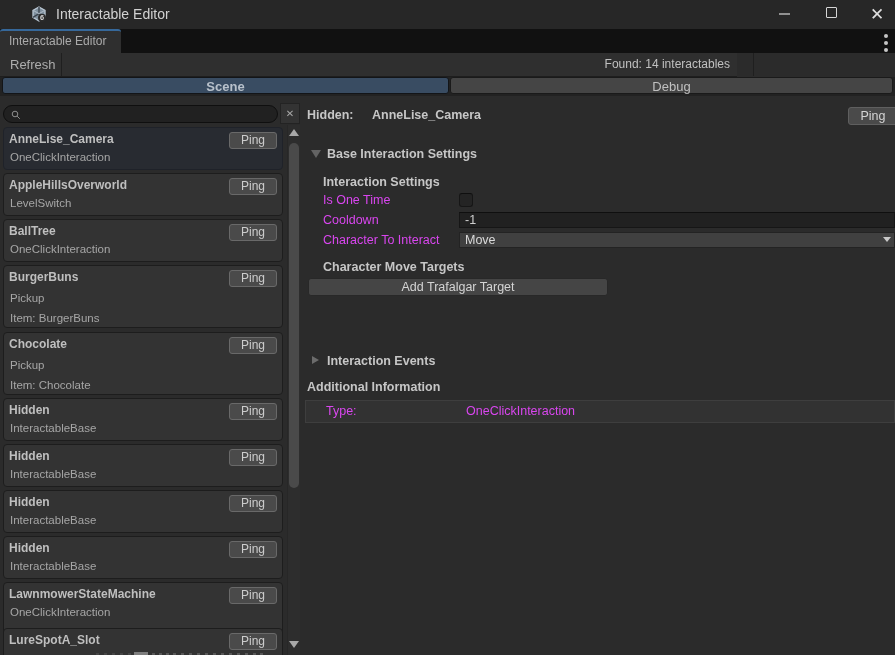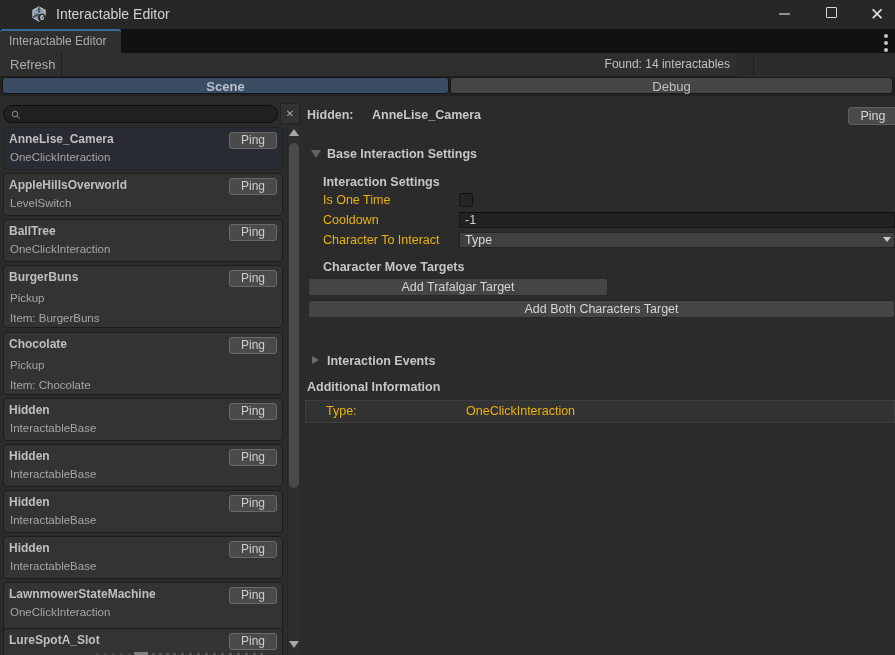--- a/index.html
+++ b/index.html
@@ -46,21 +46,21 @@
 .isub { left:6px; font-size:11.5px; color:#a6a6a6; }
 .ping { right:5px; top:4px; width:48px; height:17px; background:#4a4a4a; border:1px solid #696969; border-radius:3px; color:#cccccc; font-size:12px; text-align:center; line-height:14px; }
 
 
 #sb-track { left:287px; top:29px; width:13px; height:530px; background:#2d2d2d; border-left:1px solid #272727; }
 #sb-thumb { left:1px; top:18px; width:10px; height:345px; background:#4a4a4a; border-radius:5px; }
 .arrow-up { width:0; height:0; border-left:5px solid transparent; border-right:5px solid transparent; border-bottom:7px solid #a8a8a8; }
 .arrow-dn { width:0; height:0; border-left:5px solid transparent; border-right:5px solid transparent; border-top:7px solid #a8a8a8; }
 
 
-.rlabel { font-size:12.5px; color:#eab308; }
+.rlabel { font-size:12.5px; color:#d946ef; }
 .rbold  { font-size:12.5px; font-weight:bold; color:#c6c6c6; }
 .ubtn { background:#454545; border:1px solid #282828; border-radius:3px; font-size:12.5px; color:#d4d4d4; text-align:center; }
 </style>
 </head>
 <body>
 <div id="win">
 
   <div id="titlebar" class="abs"></div>
   <svg class="abs" style="left:31px;top:6px" width="16" height="16" viewBox="0 0 24 24">
     <path d="M12 1.5 L21 6.5 L21 17 L12 22.5 L3 17 L3 6.5 Z" fill="#7d8e9c" stroke="#b9c6d2" stroke-width="2"></path>
@@ -195,26 +195,25 @@
 
     <div class="abs" style="left:11px;top:54px;width:0;height:0;border-left:5px solid transparent;border-right:5px solid transparent;border-top:8px solid #636363;"></div>
     <div class="abs rbold" style="left:27px;top:51px;">Base Interaction Settings</div>
 
     <div class="abs rbold" style="left:23px;top:79px;">Interaction Settings</div>
     <div class="abs rlabel" style="left:23px;top:97px;">Is One Time</div>
     <div class="abs" style="left:159px;top:97px;width:14px;height:14px;background:#242424;border:1px solid #161616;border-top-color:#0f0f0f;border-radius:3px;"></div>
     <div class="abs rlabel" style="left:23px;top:117px;">Cooldown</div>
     <div class="abs" style="left:159px;top:116px;width:436px;height:16px;background:#212121;border:1px solid #161616;border-top-color:#0f0f0f;font-size:12.5px;color:#cfcfcf;line-height:14px;padding-left:5px;">-1</div>
     <div class="abs rlabel" style="left:23px;top:137px;">Character To Interact</div>
-    <div class="abs" style="left:159px;top:136px;width:436px;height:16px;background:#404040;border:1px solid #232323;font-size:12.5px;color:#dadada;line-height:14px;padding-left:5px;">Type</div>
+    <div class="abs" style="left:159px;top:136px;width:436px;height:16px;background:#404040;border:1px solid #232323;font-size:12.5px;color:#dadada;line-height:14px;padding-left:5px;">Move</div>
     <div class="abs" style="left:583px;top:141px;width:0;height:0;border-left:4px solid transparent;border-right:4px solid transparent;border-top:5.5px solid #c9c9c9;"></div>
 
     <div class="abs rbold" style="left:23px;top:164px;">Character Move Targets</div>
     <div class="abs ubtn" style="left:8px;top:182px;width:300px;height:18px;line-height:16px;">Add Trafalgar Target</div>
-    <div class="abs ubtn" style="left:8px;top:204px;width:587px;height:18px;line-height:16px;">Add Both Characters Target</div>
 
     <div class="abs" style="left:12px;top:260px;width:0;height:0;border-top:4.5px solid transparent;border-bottom:4.5px solid transparent;border-left:7.5px solid #6b6b6b;"></div>
     <div class="abs rbold" style="left:27px;top:258px;">Interaction Events</div>
 
     <div class="abs rbold" style="left:7px;top:284px;">Additional Information</div>
     <div class="abs" style="left:5px;top:304px;width:590px;height:23px;background:#323232;border:1px solid #3e3e3e;">
       <div class="abs rlabel" style="left:20px;top:3px;">Type:</div>
       <div class="abs rlabel" style="left:160px;top:3px;">OneClickInteraction</div>
     </div>
   </div>

